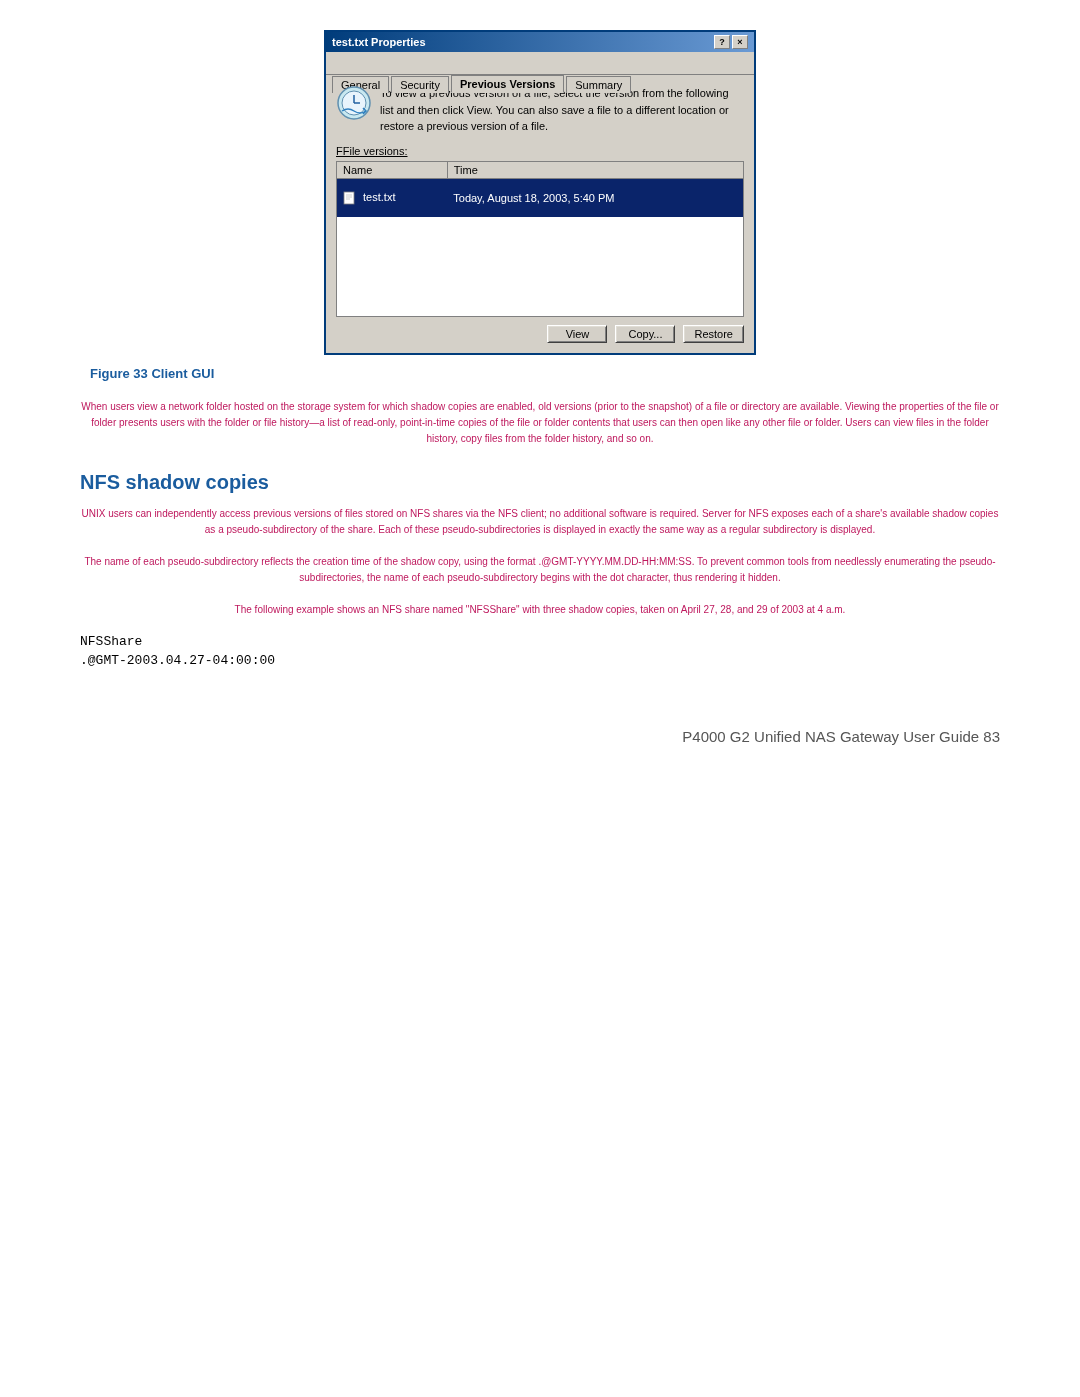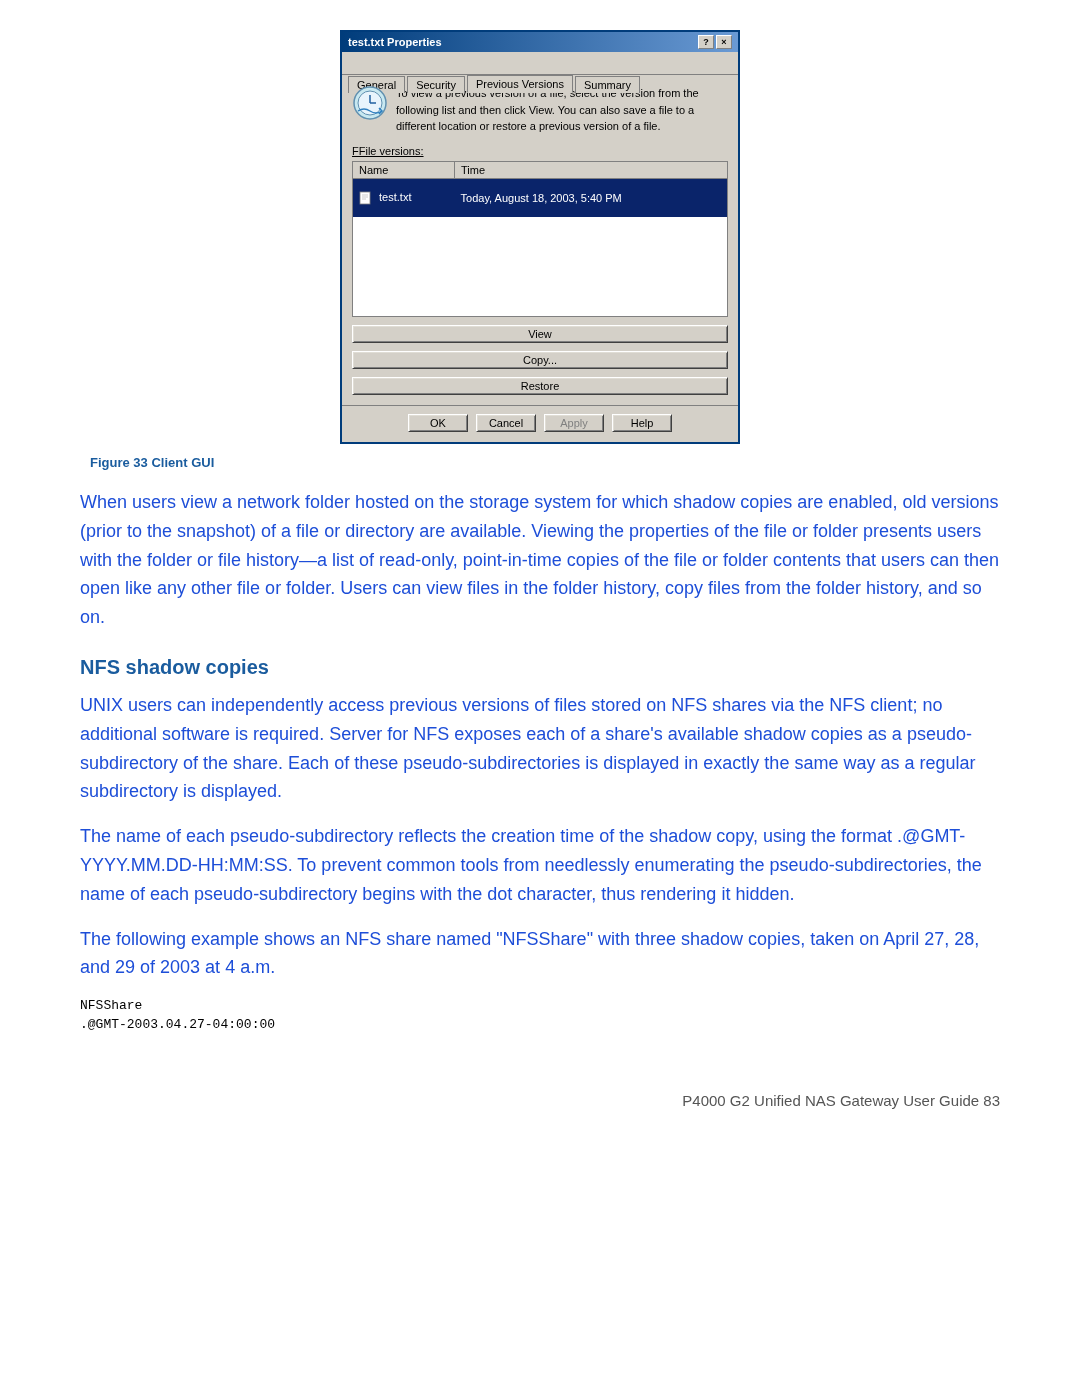--- a/index.html
+++ b/index.html
@@ -13,21 +13,21 @@
       padding: 30px 80px;
     }
 
     
     .dialog-wrapper {
       display: flex;
       justify-content: center;
       margin-bottom: 10px;
     }
     .dialog {
-      width: 400px;
+      width: 432px;
       border: 2px solid #003c7b;
       background: #d4d0c8;
       font-family: 'Tahoma', Arial, sans-serif;
       font-size: 11px;
     }
     .dialog-titlebar {
       background: linear-gradient(to right, #003c7b, #6a9ad4);
       color: white;
       padding: 3px 6px;
       display: flex;
@@ -69,21 +69,21 @@
       font-size: 11px;
       cursor: pointer;
       margin-right: 2px;
       position: relative;
       top: 19px;
     }
     .tab.active {
       background: #d4d0c8;
       border-bottom: 1px solid #d4d0c8;
       z-index: 2;
-      font-weight: normal;
+      font-weight: bold;
     }
     .dialog-body {
       padding: 10px;
       background: #d4d0c8;
     }
     .description-row {
       display: flex;
       gap: 8px;
       margin-bottom: 10px;
     }
@@ -136,21 +136,20 @@
       color: #fff;
     }
     .file-row-selected td {
       padding: 12px 6px;
     }
     .action-buttons {
       display: flex;
       justify-content: flex-end;
       gap: 8px;
       margin-top: 8px;
-      flex-direction: column;
     }
     .win-btn {
       min-width: 60px;
       padding: 2px 10px;
       background: #d4d0c8;
       border: 1px solid #fff;
       border-right-color: #404040;
       border-bottom-color: #404040;
       border-top-color: #fff;
       border-left-color: #fff;
@@ -178,24 +177,25 @@
       padding-left: 10px;
     }
     .figure-caption-text {
       color: #1a5c9e;
       font-size: 13px;
       font-weight: bold;
     }
 
     
     .body-paragraph {
-      font-size: 18px;
+      font-size: 10px;
       line-height: 1.6;
-      color: #1d4ed8;
+      color: #be185d;
       margin-bottom: 16px;
+      text-align: center;
     }
 
     
     .section-heading {
       font-size: 20px;
       font-weight: bold;
       color: #1a5c9e;
       margin: 24px 0 12px 0;
     }
 
@@ -301,26 +301,20 @@
         </tbody>
       </table>
 
       <div class="action-buttons">
         <button class="win-btn">View</button>
         <button class="win-btn">Copy...</button>
         <button class="win-btn">Restore</button>
       </div>
     </div>
 
-    <div class="dialog-footer">
-      <button class="win-btn">OK</button>
-      <button class="win-btn">Cancel</button>
-      <button class="win-btn disabled" disabled="">Apply</button>
-      <button class="win-btn">Help</button>
-    </div>
   </div>
 </div>
 
 <div class="figure-caption">
   <span class="figure-caption-text">Figure 33 Client GUI</span>
 </div>
 
 <p class="body-paragraph">When users view a network folder hosted on the storage system for which shadow copies are enabled, old versions (prior to the snapshot) of a file or directory are available. Viewing the properties of the file or folder presents users with the folder or file history—a list of read-only, point-in-time copies of the file or folder contents that users can then open like any other file or folder. Users can view files in the folder history, copy files from the folder history, and so on.</p>
 
 <h2 class="section-heading">NFS shadow copies</h2>

